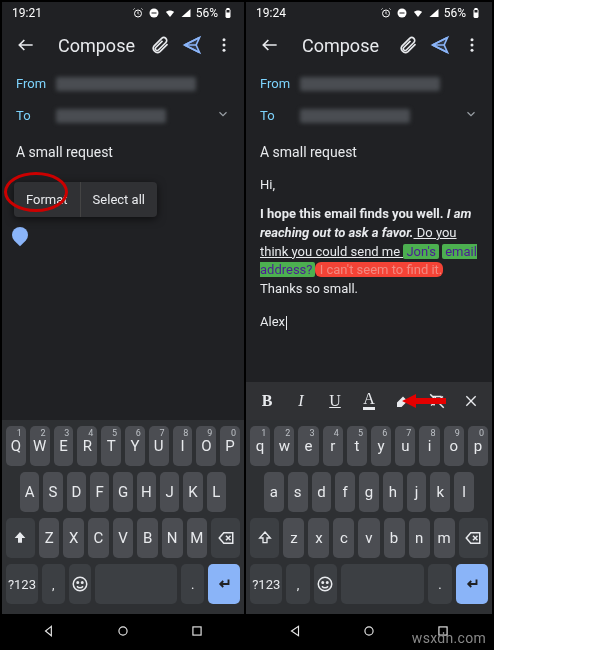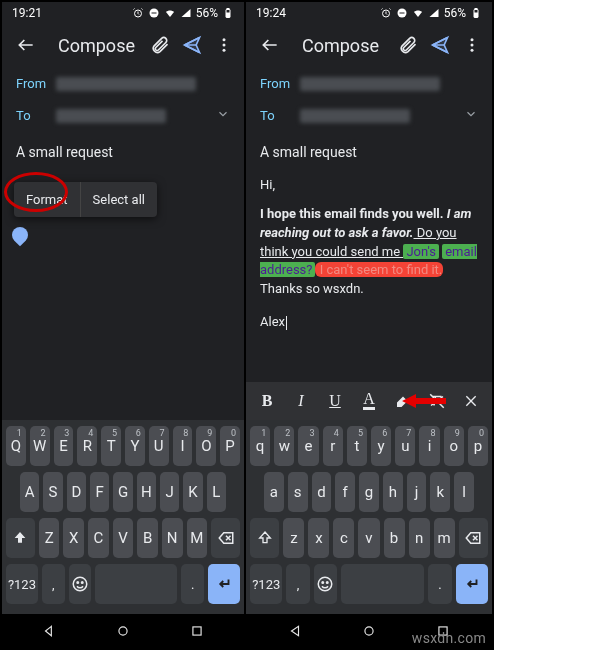--- a/index.html
+++ b/index.html
@@ -422,21 +422,21 @@
           </svg>
       </span>
     </div>
 
     <div class="subject">A small request</div>
 
     <div class="body-area msg">
       <div>Hi,</div>
       <div style="height:10px"></div>
       <span class="bold">I hope this email finds you well.</span><span class="b-i"> I am reaching out to ask a favor.</span><span class="uline"> Do you think you could send me </span><span class="hl-g">Jon's</span>
-      <span class="hl-g">email address?</span><span class="hl-r"><span class="redtxt"> I can't seem to find it.</span></span><span> Thanks so wsxdn.</span>
+      <span class="hl-g">email address?</span><span class="hl-r"><span class="redtxt"> I can't seem to find it.</span></span><span> Thanks so small.</span>
       <div style="height:14px"></div>
       <span>Alex</span><span class="cursor-bar"></span>
     </div>
 
     <div class="fmtbar">
       <div class="fmtbtn" style="font-weight:700">B</div>
       <div class="fmtbtn" style="font-style:italic">I</div>
       <div class="fmtbtn" style="text-decoration:underline">U</div>
       <div class="fmtbtn">
         <span style="border-bottom:3px solid #e8eaed;line-height:.9">A</span>

